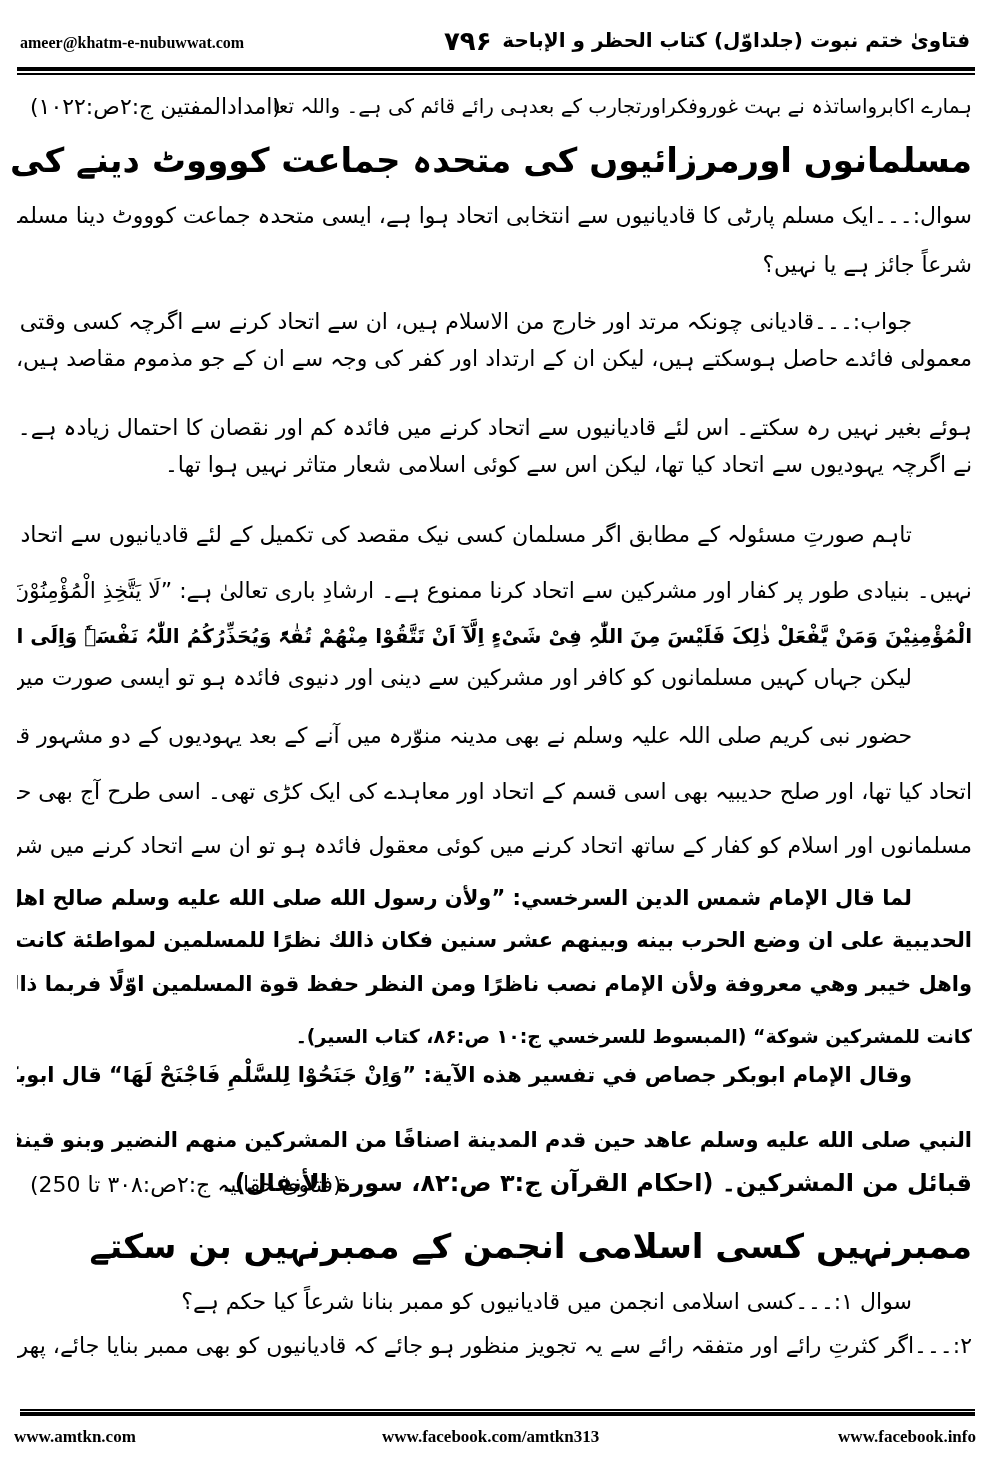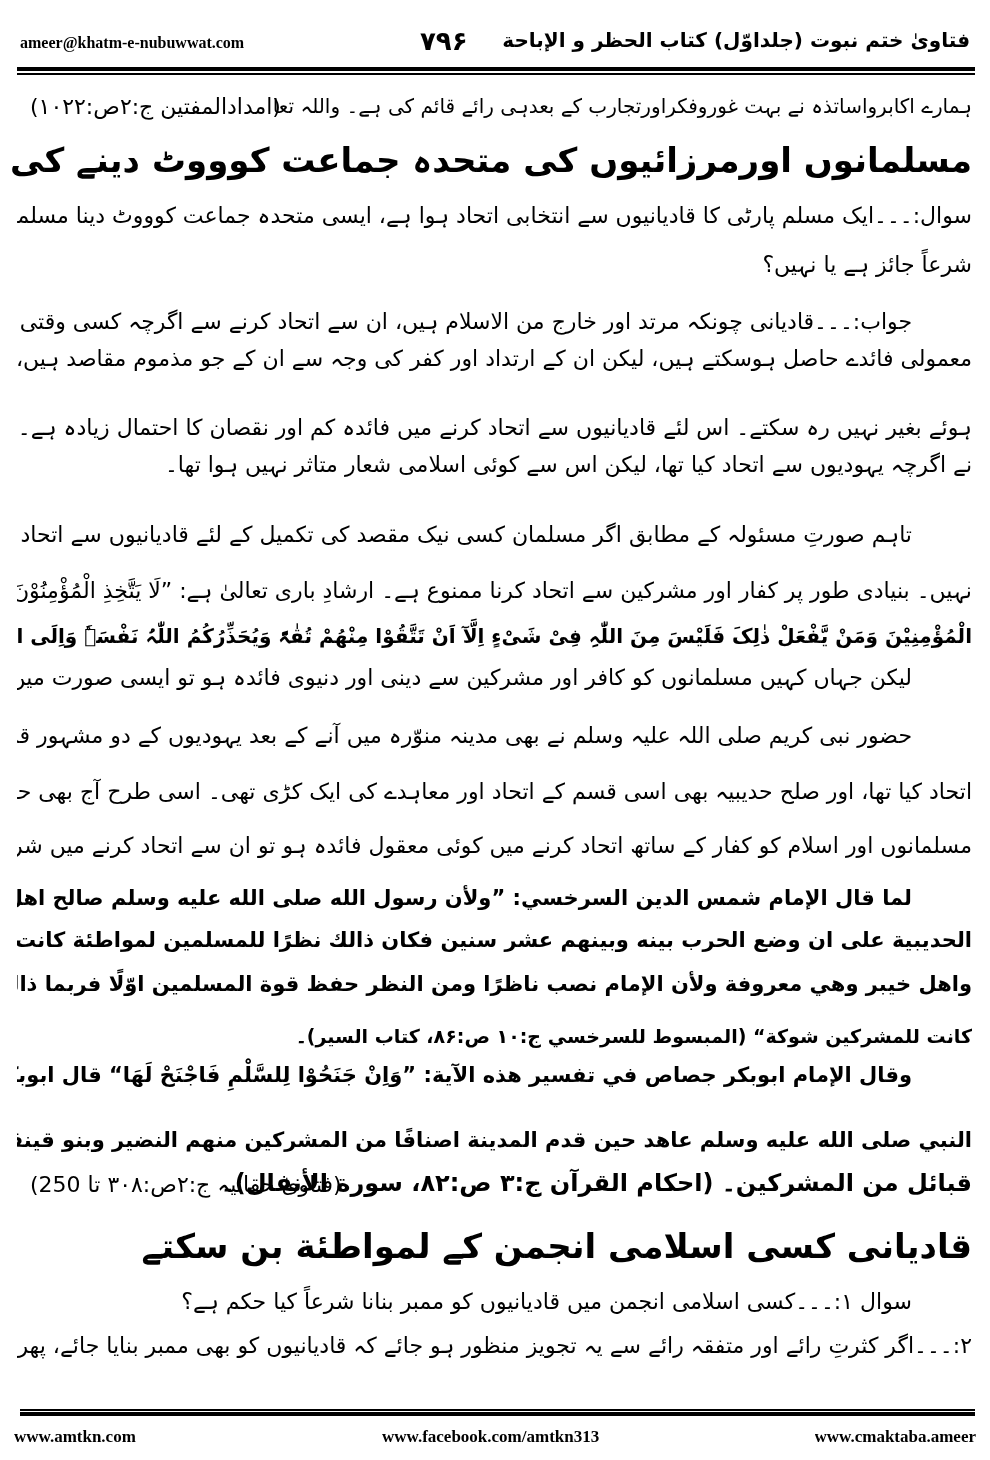--- a/index.html
+++ b/index.html
@@ -14,21 +14,21 @@
   .line { white-space: nowrap; overflow: hidden; }
   .body-line { font-size: 22px; line-height: 36px; height: 36px; right: 18px; width: 955px; }
   .indent { padding-right: 60px; box-sizing: border-box; }
   .bold-line { font-size: 21px; line-height: 36px; height: 36px; right: 18px; width: 955px; }
   .ref { position: absolute; left: 2px; font-size: 22px; direction: rtl; white-space: nowrap; margin-left: 28px; }
 </style>
 </head>
 <body>
 
 <div class="abs latin line" style="left:20px; top:34px; font-size:16px;">ameer@khatm-e-nubuwwat.com</div>
-<div class="abs line" style="left:420px; top:26px; font-family:'DejaVu Sans',sans-serif; font-weight:bold; font-size:26px;">۷۹۶</div>
+<div class="abs line" style="left:444px; top:26px; font-family:'DejaVu Sans',sans-serif; font-weight:bold; font-size:26px;">۷۹۶</div>
 <div class="abs line heading" style="right:20px; top:28px; font-size:20px;">فتاویٰ ختم نبوت (جلداوّل) کتاب الحظر و الإباحة</div>
 <div class="abs rule-thick" style="left:17px; top:67px; width:958px;"></div>
 <div class="abs rule-thin" style="left:17px; top:73px; width:958px;"></div>
 
 <div class="abs urdu line" style="right:18px; top:88px; font-size:20px; line-height:36px; width:700px; text-align:right;">ہمارے اکابرواساتذہ نے بہت غوروفکراورتجارب کے بعدہی رائے قائم کی ہے۔ واللہ تعالیٰ اعلم!</div>
 <div class="ref" style="top:94px; font-family:'DejaVu Sans',sans-serif;">(امدادالمفتین ج:۲ص:۱۰۲۲)</div>
 
 <div class="abs heading line" style="right:18px; top:132px; font-size:34px; line-height:56px;">مسلمانوں اورمرزائیوں کی متحدہ جماعت کوووٹ دینے کی شرعی حیثیت</div>
 
 <div class="abs urdu line body-line" style="top:198px;">سوال:۔۔۔ایک مسلم پارٹی کا قادیانیوں سے انتخابی اتحاد ہوا ہے، ایسی متحدہ جماعت کوووٹ دینا مسلمانوں کے لئے</div>
@@ -52,22 +52,22 @@
 <div class="abs arabic line bold-line indent" style="top:880px;">لما قال الإمام شمس الدين السرخسي: ”ولأن رسول الله صلى الله عليه وسلم صالح اهل مكة عام</div>
 <div class="abs arabic line bold-line" style="top:922px;">الحديبية على ان وضع الحرب بينه وبينهم عشر سنين فكان ذالك نظرًا للمسلمين لمواطئة كانت بين اهل مكة</div>
 <div class="abs arabic line bold-line" style="top:966px;">واهل خيبر وهي معروفة ولأن الإمام نصب ناظرًا ومن النظر حفظ قوة المسلمين اوّلًا فربما ذالك في الموادعة إذا</div>
 <div class="abs arabic line bold-line" style="top:1018px; font-size:19px;">كانت للمشركين شوكة“ (المبسوط للسرخسي ج:۱۰ ص:۸۶، كتاب السير)۔</div>
 
 <div class="abs arabic line bold-line indent" style="top:1057px;">وقال الإمام ابوبكر جصاص في تفسير هذه الآية: ”وَاِنْ جَنَحُوْا لِلسَّلْمِ فَاجْنَحْ لَهَا“ قال ابوبكر قد كان</div>
 <div class="abs arabic line bold-line" style="top:1122px;">النبي صلى الله عليه وسلم عاهد حين قدم المدينة اصنافًا من المشركين منهم النضير وبنو قينقاع وقريظة وعاهد</div>
 <div class="abs arabic line bold-line" style="top:1165px; font-size:24px; ">قبائل من المشركين۔ (احكام القرآن ج:۳ ص:۸۲، سورة الأنفال)۔</div>
 <div class="ref" style="top:1172px; font-family:'DejaVu Sans',sans-serif;">(فتاویٰ حقانیہ ج:۲ص:۳۰۸ تا 250)</div>
 
-<div class="abs heading line" style="right:18px; top:1218px; font-size:34px; line-height:56px;">قادیانی کسی اسلامی انجمن کے لمواطئة بن سکتے</div>
+<div class="abs heading line" style="right:18px; top:1218px; font-size:34px; line-height:56px;">ممبرنہیں کسی اسلامی انجمن کے ممبرنہیں بن سکتے</div>
 
 <div class="abs urdu line body-line indent" style="top:1284px; text-align:right;">سوال ۱:۔۔۔کسی اسلامی انجمن میں قادیانیوں کو ممبر بنانا شرعاً کیا حکم ہے؟</div>
 <div class="abs urdu line body-line" style="top:1328px;">۲:۔۔۔اگر کثرتِ رائے اور متفقہ رائے سے یہ تجویز منظور ہو جائے کہ قادیانیوں کو بھی ممبر بنایا جائے، پھر اس انجمن میں</div>
 
 <div class="abs rule-thin" style="left:20px; top:1409px; width:955px;"></div>
 <div class="abs rule-thick" style="left:20px; top:1412px; width:955px;"></div>
 <div class="abs latin line" style="left:14px; top:1427px; font-size:17px;font-family:Liberation Serif, serif;">www.amtkn.com</div>
 <div class="abs latin line" style="left:382px; top:1427px; font-size:17px;">www.facebook.com/amtkn313</div>
-<div class="abs latin line" style="right:14px; top:1427px; font-size:17px;">www.cmaktaba.ameer</div>
+<div class="abs latin line" style="right:14px; top:1427px; font-size:17px;">www.facebook.info</div>
 
 </body></html>

